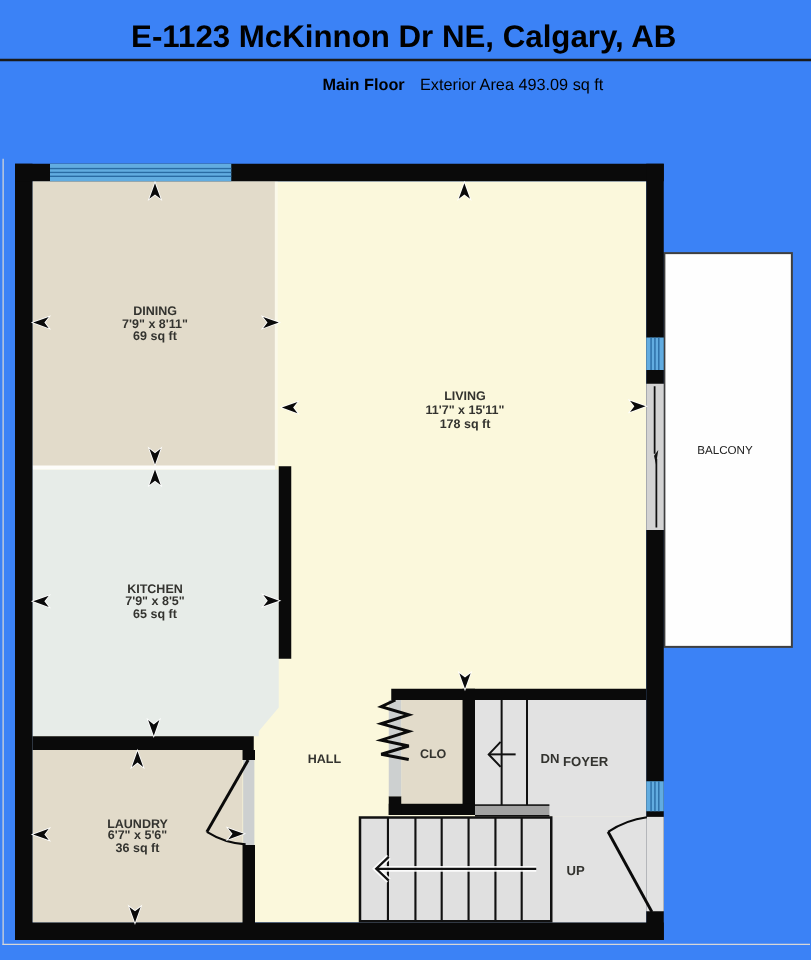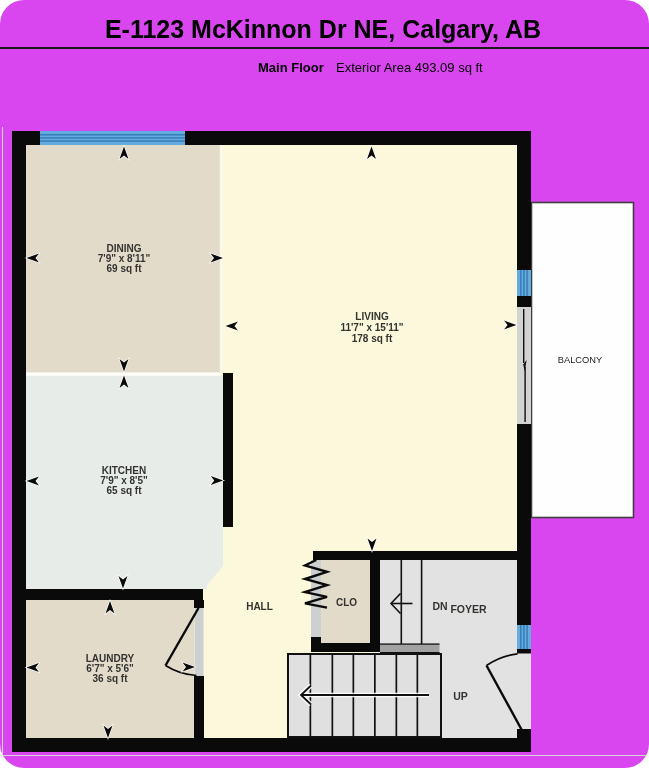--- a/index.html
+++ b/index.html
@@ -1,16 +1,16 @@
 <!DOCTYPE html>
 <html><head>
 <meta charset="utf-8">
 <style>
   html,body{margin:0;padding:0;background:#ffffff;}
-  #page{position:relative;width:649px;height:768px;background:#d946ef;overflow:hidden;border-radius:24px;}
+  #page{position:relative;width:649px;height:768px;background:#3b82f6;overflow:hidden;}
   svg{position:absolute;left:0;top:0;}
   text{font-family:"Liberation Sans",sans-serif;}
 </style>
 </head>
 <body>
 <div id="page">
 <svg width="649" height="768" viewBox="0 0 649 768" shape-rendering="auto">
 
   <text x="323" y="37.5" font-size="25" font-weight="bold" fill="#000" text-anchor="middle">E-1123 McKinnon Dr NE, Calgary, AB</text>
   <rect x="0" y="47" width="649" height="2" fill="#1a1a1a"></rect>

